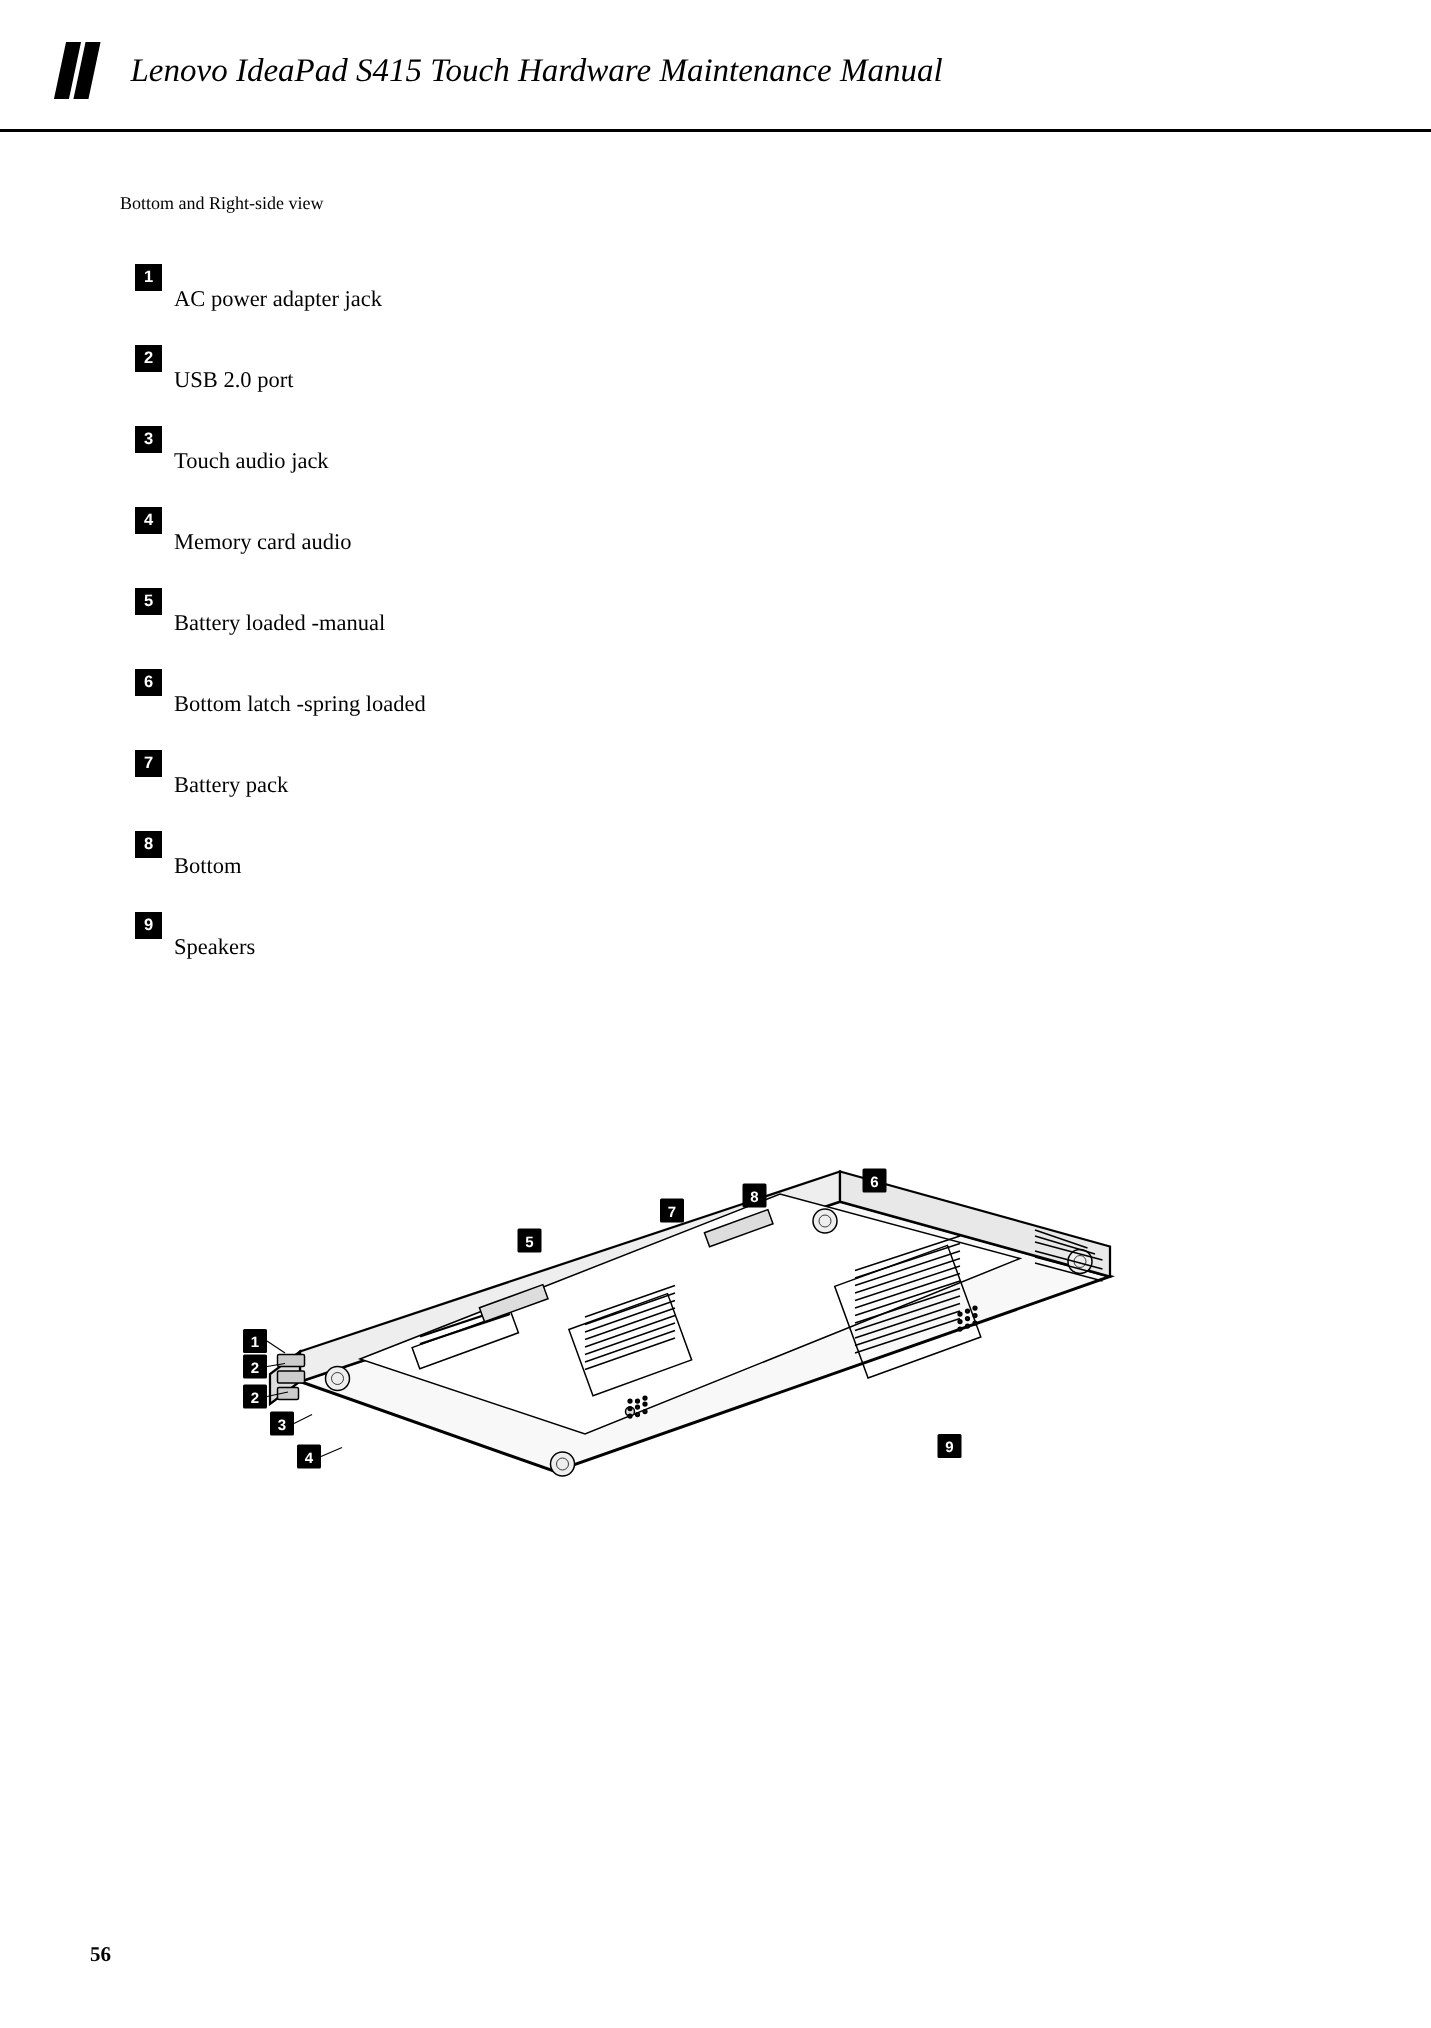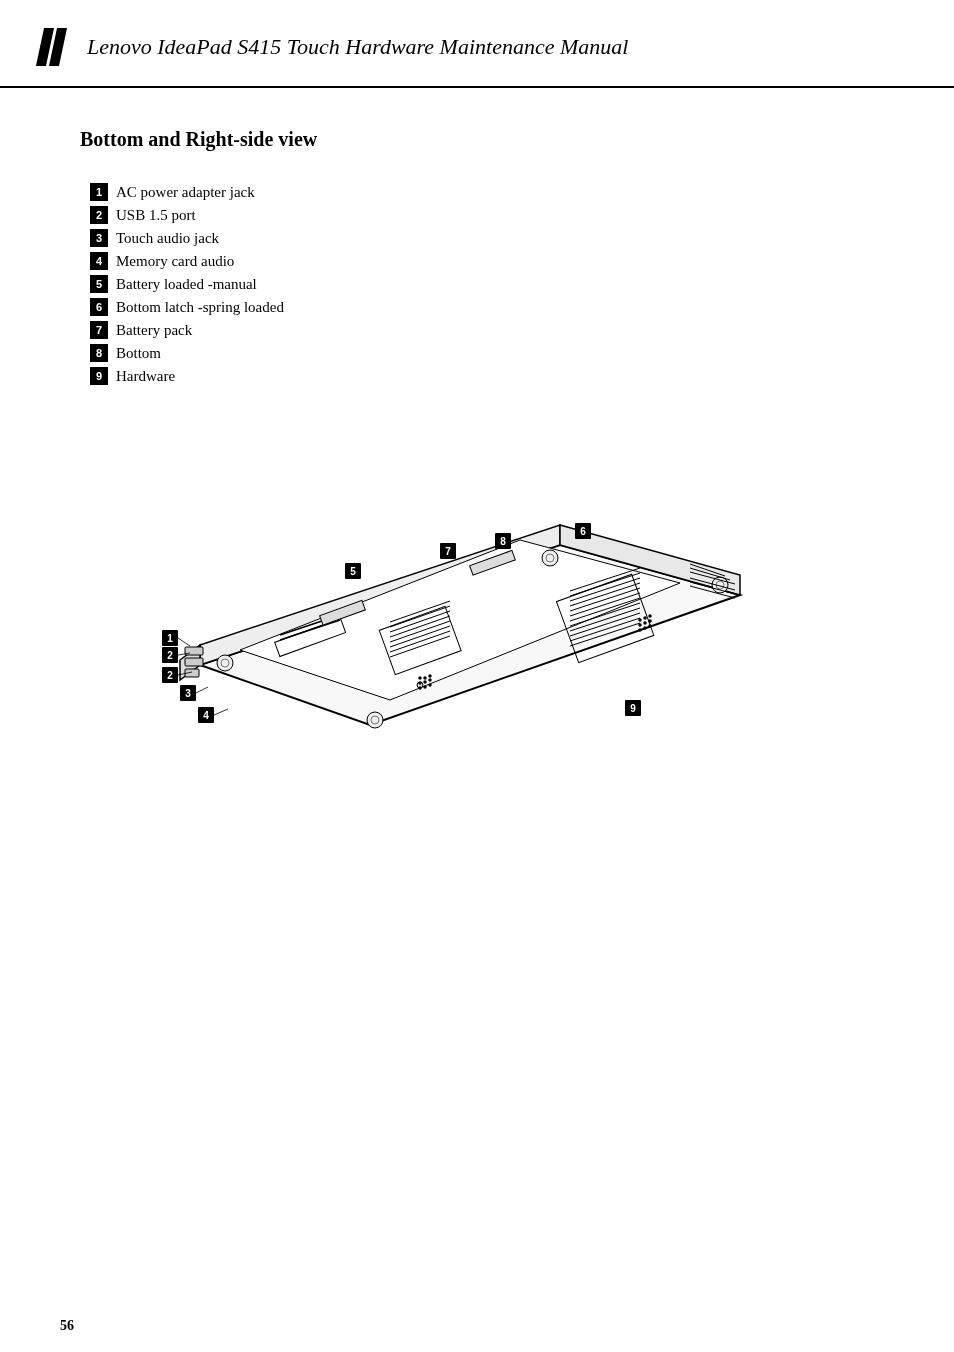--- a/index.html
+++ b/index.html
@@ -45,23 +45,23 @@
       color: #000;
     }
 
     
     .content {
       padding: 30px 60px 40px 80px;
     }
 
     
     .section-title {
-      font-size: 20px;
-      font-weight: bold;
-      margin-bottom: 32px;
+      font-size: 12px;
+      font-weight: normal;
+      margin-bottom: 17px;
     }
 
     
     .items-list {
       list-style: none;
       margin-bottom: 30px;
       margin-left: 10px;
     }
     .items-list li {
       display: flex;
@@ -78,35 +78,36 @@
       background: #000;
       color: #fff;
       font-size: 11px;
       font-weight: bold;
       font-family: Arial, sans-serif;
       margin-right: 8px;
       flex-shrink: 0;
     }
     .item-label {
       font-size: 15px;
+      margin-top: 32px;
     }
 
     
     .diagram-container {
       margin-left: 0px;
       margin-top: 10px;
       position: relative;
       width: 700px;
       height: 340px;
     }
 
     
     .footer {
       position: absolute;
-      bottom: 18px;
+      bottom: 40px;
       left: 60px;
       font-size: 14px;
       font-weight: bold;
     }
 
     
     .diagram-svg {
       width: 700px;
       height: 340px;
     }
@@ -128,21 +129,21 @@
 
   <h2 class="section-title">Bottom and Right-side view</h2>
 
   <ul class="items-list">
   <li>
         <span class="item-badge">1</span>
         <span class="item-label">AC power adapter jack</span>
       </li>
       <li>
         <span class="item-badge">2</span>
-        <span class="item-label">USB 1.5 port</span>
+        <span class="item-label">USB 2.0 port</span>
       </li>
       <li>
         <span class="item-badge">3</span>
         <span class="item-label">Touch audio jack</span>
       </li>
       <li>
         <span class="item-badge">4</span>
         <span class="item-label">Memory card audio</span>
       </li>
       <li>
@@ -156,21 +157,21 @@
       <li>
         <span class="item-badge">7</span>
         <span class="item-label">Battery pack</span>
       </li>
       <li>
         <span class="item-badge">8</span>
         <span class="item-label">Bottom</span>
       </li>
       <li>
         <span class="item-badge">9</span>
-        <span class="item-label">Hardware</span>
+        <span class="item-label">Speakers</span>
       </li>
     </ul>
 
   <div class="diagram-container">
     <svg class="diagram-svg" viewBox="0 0 700 340" xmlns="http://www.w3.org/2000/svg">
 
       <g fill="none" stroke="#000" stroke-width="1.5">
 
         <polygon points="120,250 480,130 660,180 290,310" stroke="#000" stroke-width="2" fill="#f8f8f8"></polygon>
 

